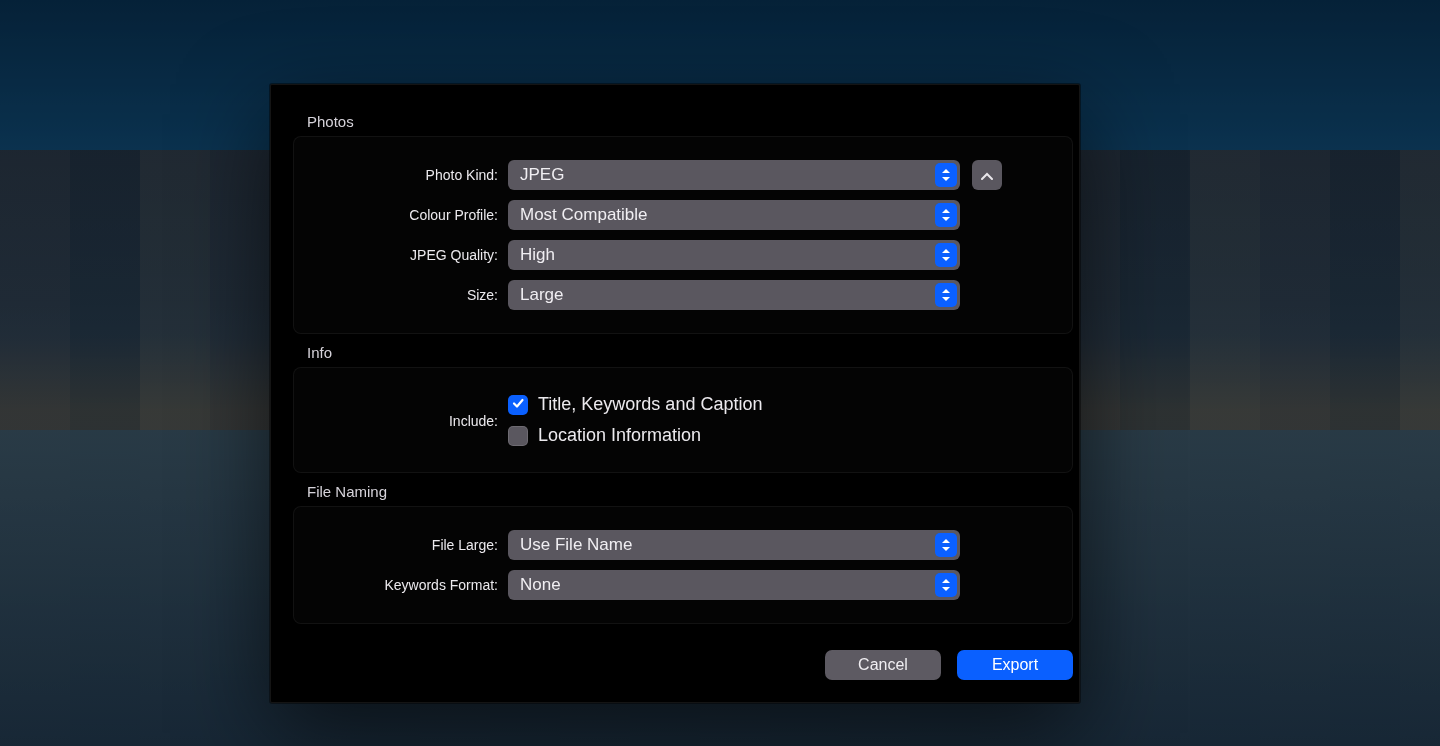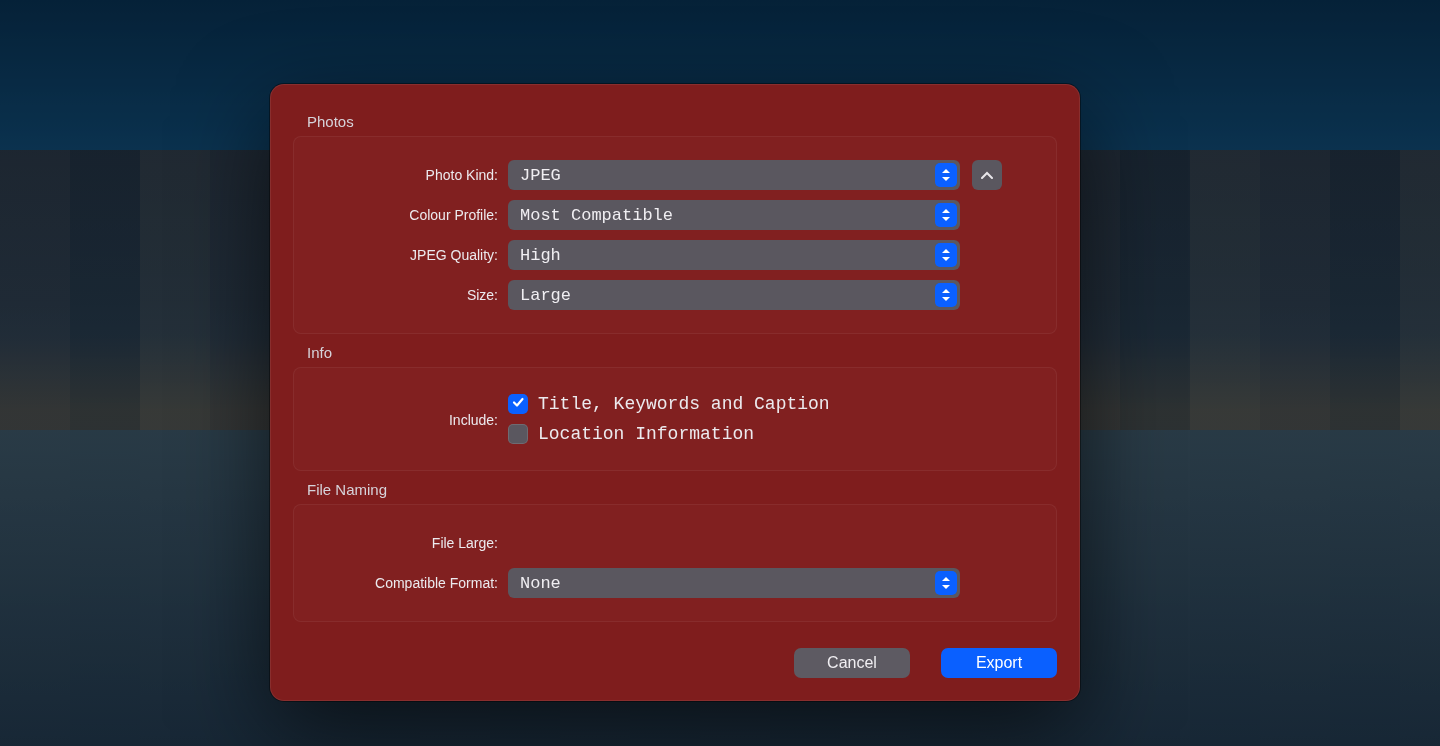--- a/index.html
+++ b/index.html
@@ -29,26 +29,26 @@
       repeating-linear-gradient(90deg,
         rgba(120,80,60,0.15) 0 70px,
         rgba(90,60,45,0.15) 70px 140px);
   }
   .dim-overlay { position: absolute; inset: 0; background: rgba(0,0,0,0.45); }
 
   .dialog {
     position: absolute;
     left: 270px; top: 84px;
     width: 810px;
-    background: #7f1d1d;
+    background: #000000;
     border: 1px solid rgba(255,255,255,0.08);
-    border-radius: 14px;
+    border-radius: 2px;
     box-shadow: 0 30px 90px rgba(0,0,0,0.6), 0 0 0 1px rgba(0,0,0,0.4);
     color: #e8e6ea;
-    padding: 20px 22px 22px 22px;
+    padding: 20px 6px 22px 22px;
   }
 
   .section-label {
     font-size: 15px;
     color: #d6d3da;
     margin: 8px 0 6px 14px;
   }
 
   .section {
     background: rgba(255,255,255,0.015);
@@ -70,21 +70,20 @@
     font-size: 14px;
     color: #eceaee;
     padding-right: 10px;
     flex: 0 0 auto;
   }
   .row-ctrl {
     flex: 1 1 auto;
     display: flex;
     align-items: center;
     gap: 12px;
-    font-family: Liberation Mono, monospace;
   }
 
   .popup {
     position: relative;
     flex: 1 1 auto;
     height: 30px;
     background: #5a575f;
     border-radius: 6px;
     display: flex;
     align-items: center;
@@ -120,21 +119,21 @@
   }
   .checkbox.checked { background: #0a60ff; }
   .checkbox.unchecked { background: #5a575f; border: 1px solid rgba(255,255,255,0.12); }
 
   .check-row { display: flex; align-items: center; margin: 4px 0; }
   .check-label { font-size: 18px; color: #eceaee; }
 
   .footer {
     display: flex;
     justify-content: flex-end;
-    gap: 31px;
+    gap: 16px;
     margin-top: 26px;
   }
   .btn {
     min-width: 116px;
     height: 30px;
     border-radius: 7px;
     display: flex; align-items: center; justify-content: center;
     font-size: 16px;
     padding: 0 18px;
     cursor: default;
@@ -243,24 +242,34 @@
       </div>
     </div>
 
   </div>
 
   <div class="section-label">File Naming</div>
   <div class="section">
 
     <div class="row">
       <div class="row-label">File Large:</div>
-    </div>
-
-    <div class="row">
-      <div class="row-label">Compatible Format:</div>
+      <div class="row-ctrl">
+        <div class="popup">
+          <span>Use File Name</span>
+          <span class="stepper blue-stepper">
+            <svg width="10" height="14" viewBox="0 0 10 14">
+                <path d="M5 1 L9 5 L1 5 Z M5 13 L1 9 L9 9 Z" fill="#fff"></path>
+              </svg>
+          </span>
+        </div>
+      </div>
+    </div>
+
+    <div class="row">
+      <div class="row-label">Keywords Format:</div>
       <div class="row-ctrl">
         <div class="popup">
           <span>None</span>
           <span class="stepper blue-stepper">
             <svg width="10" height="14" viewBox="0 0 10 14">
                 <path d="M5 1 L9 5 L1 5 Z M5 13 L1 9 L9 9 Z" fill="#fff"></path>
               </svg>
           </span>
         </div>
       </div>

